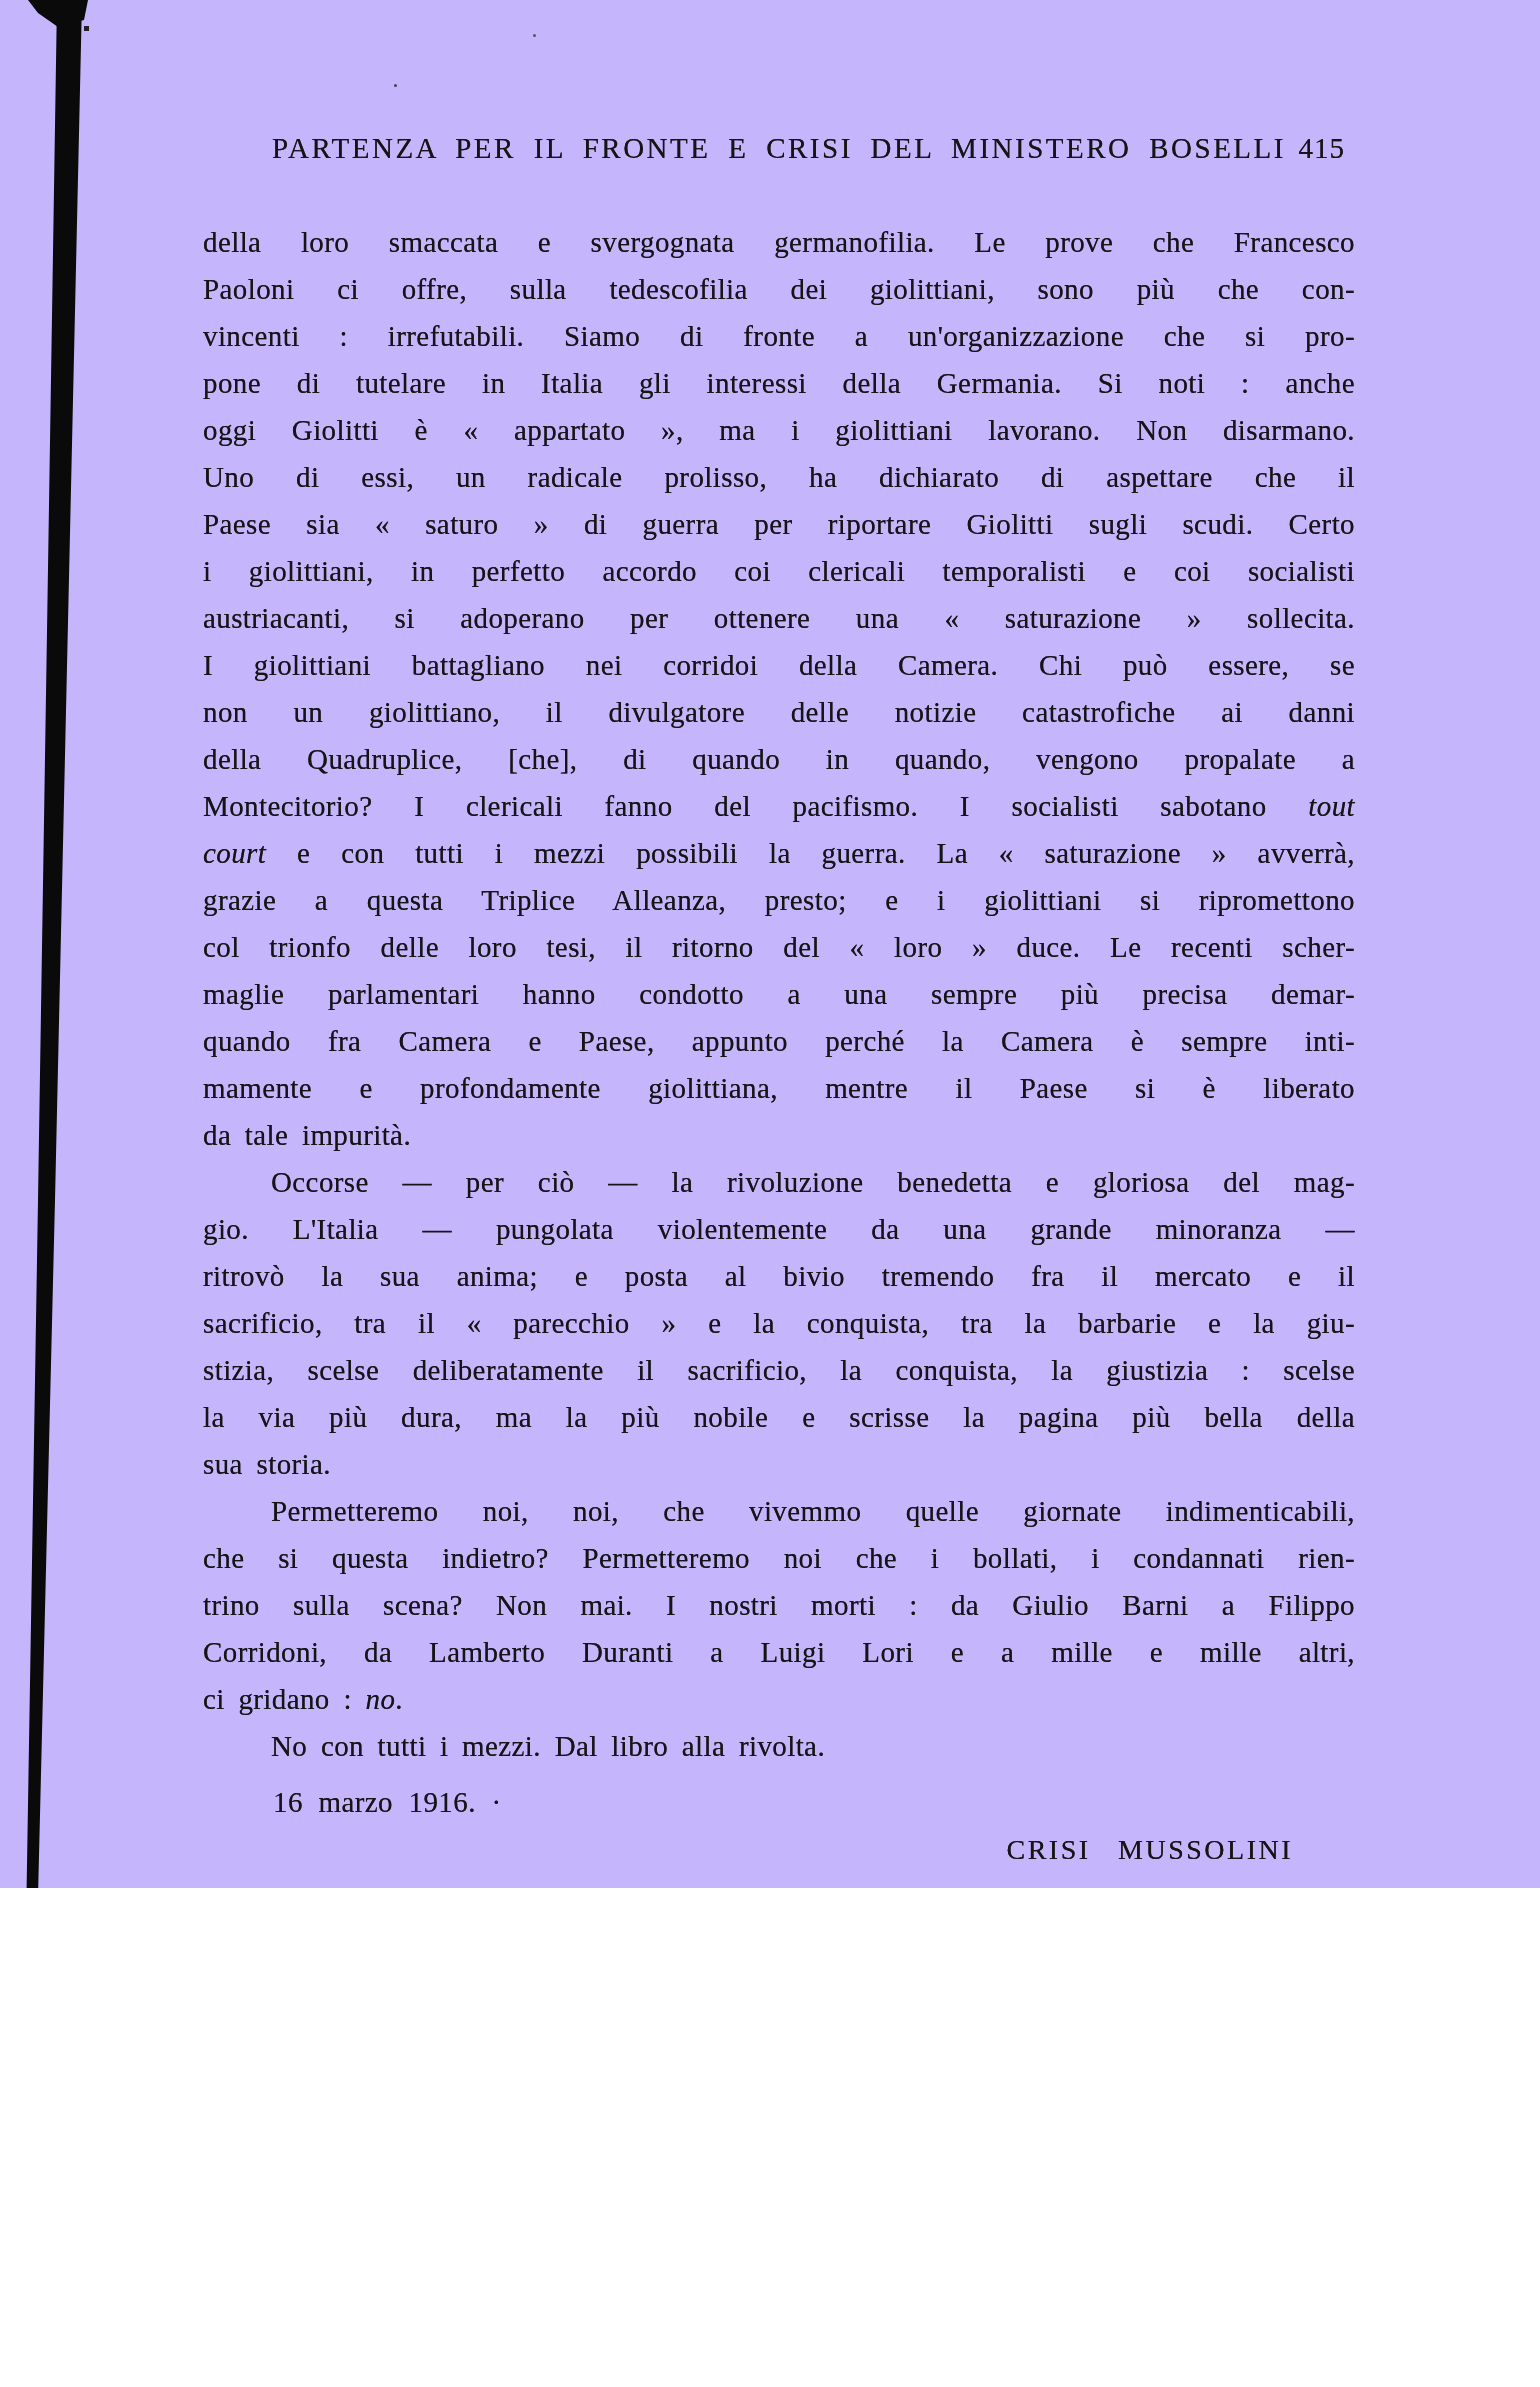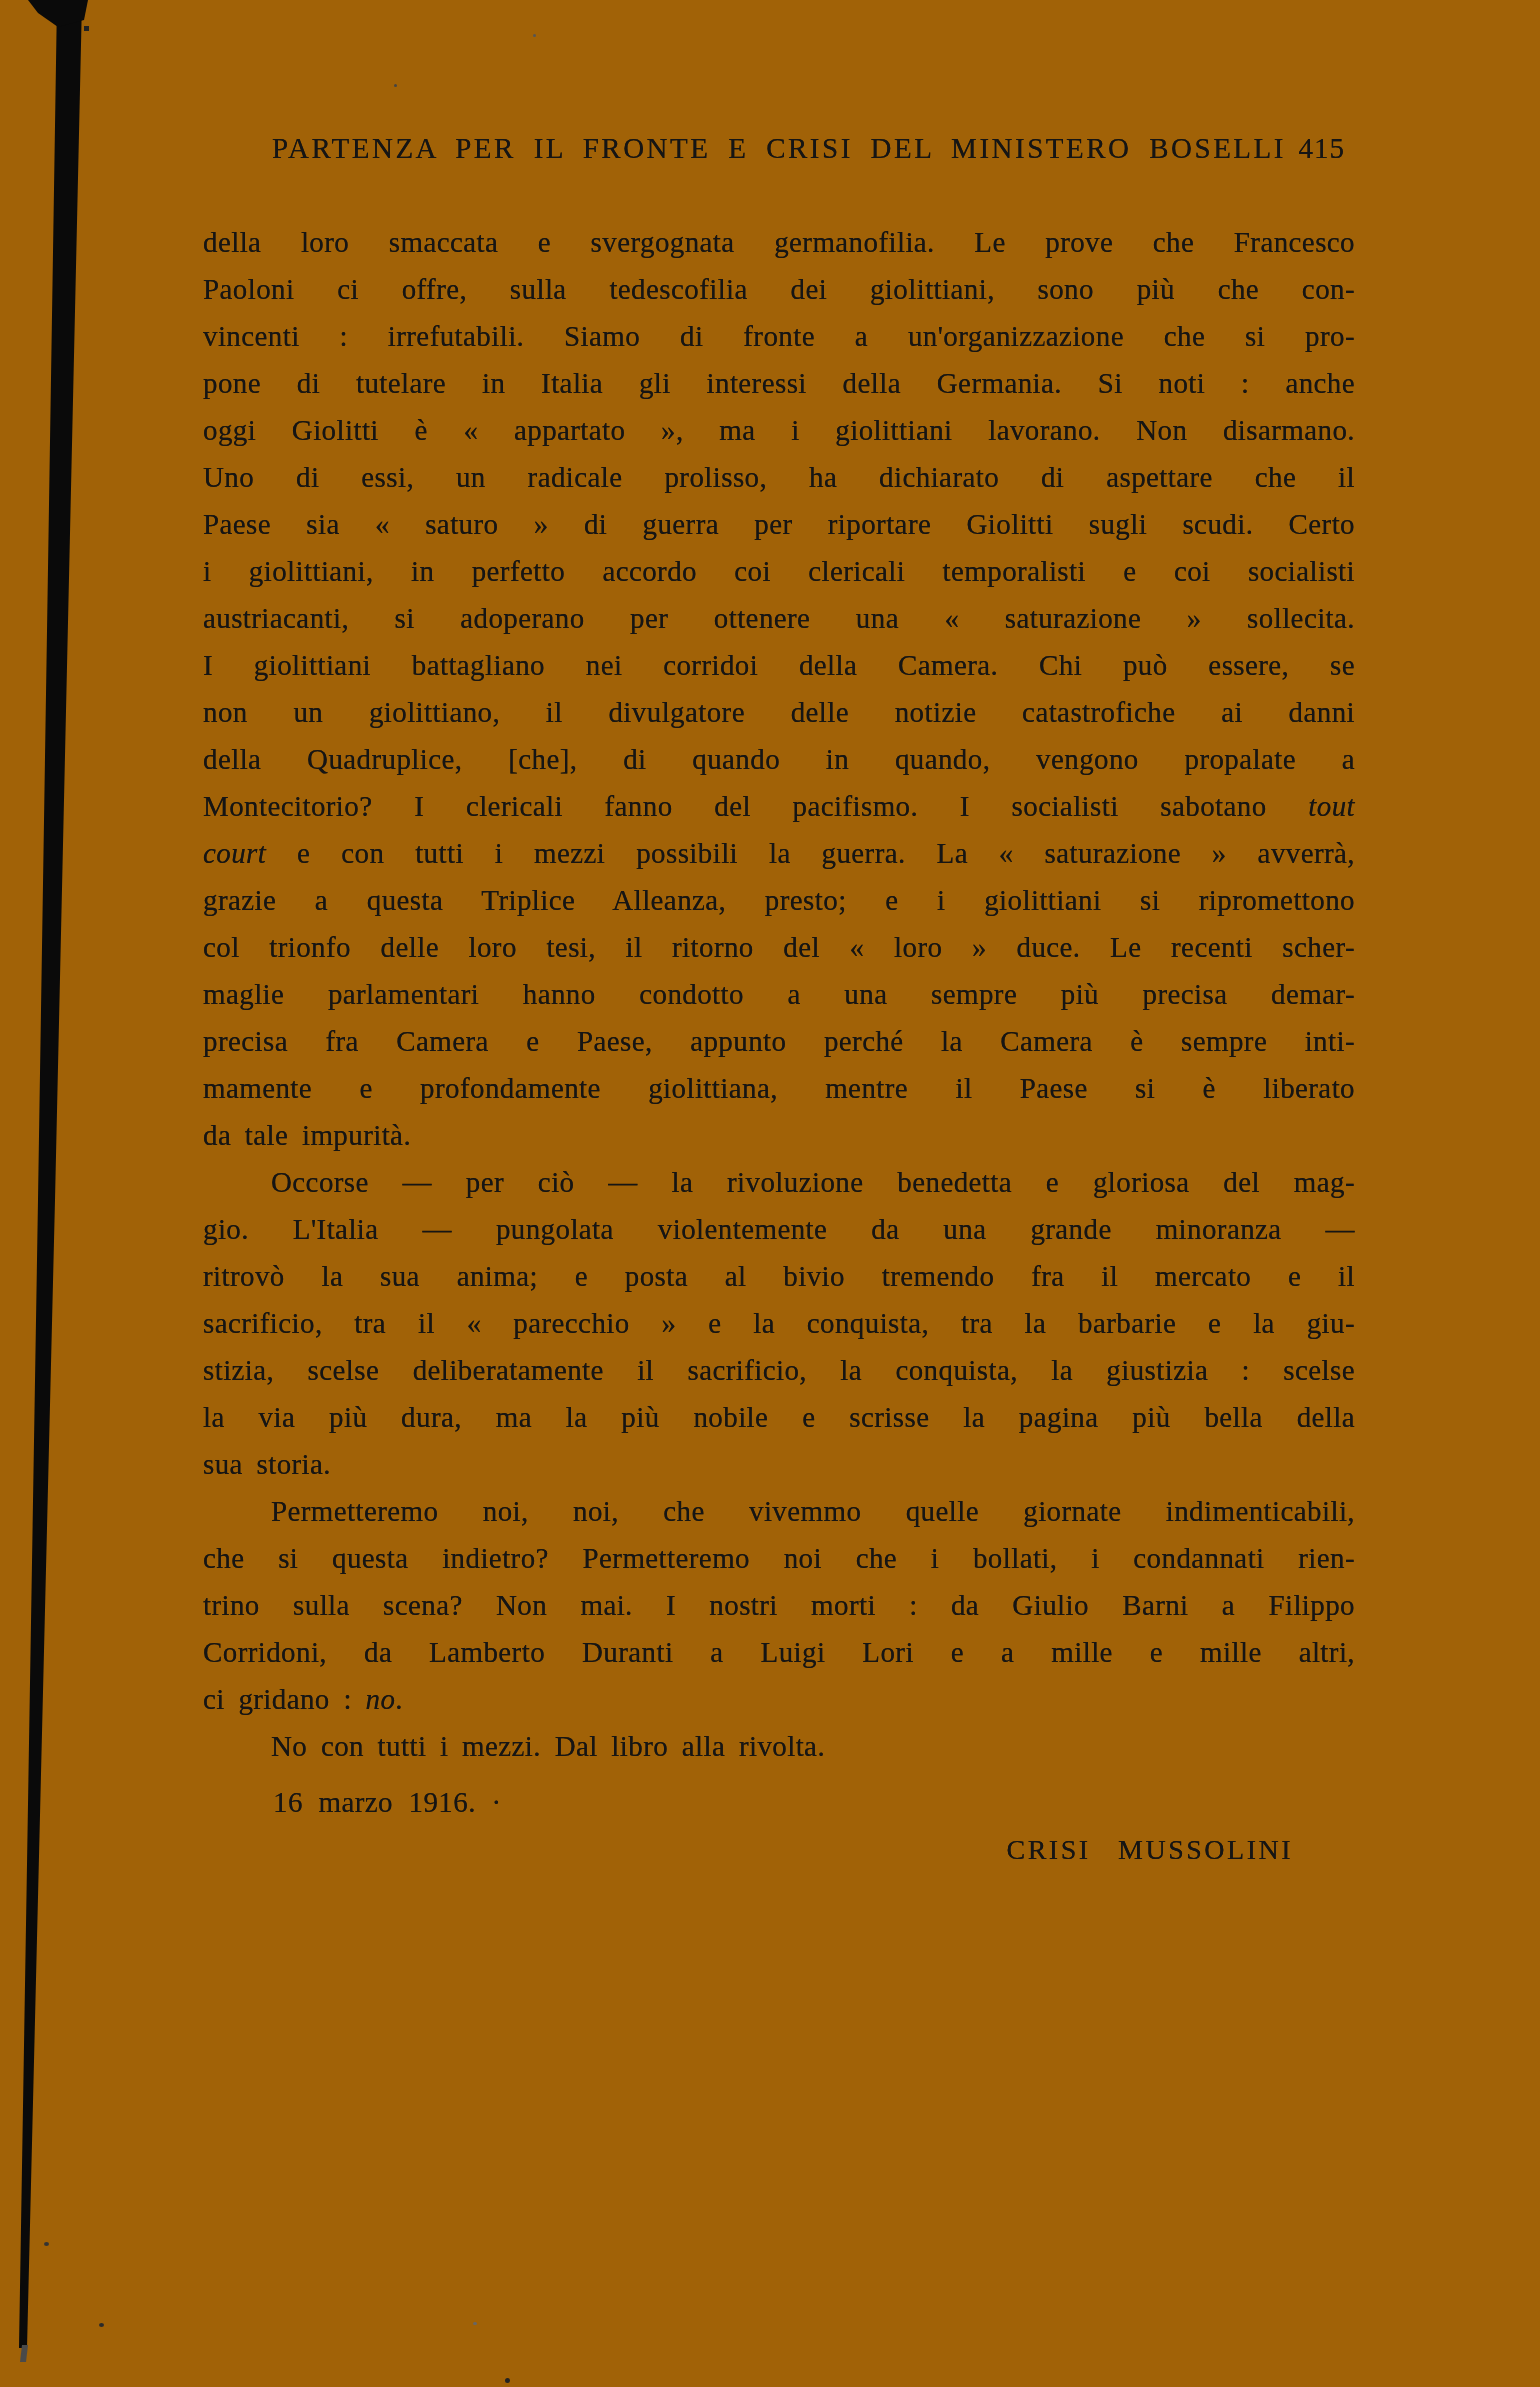--- a/index.html
+++ b/index.html
@@ -3,22 +3,22 @@
 <meta charset="utf-8">
 <style>
   html, body {
     margin: 0;
     padding: 0;
     background: #ffffff;
   }
   .page {
     position: relative;
     width: 1540px;
-    height: 2387px;
-    background: #a16207;
+    height: 1888px;
+    background: #c4b5fd;
     overflow: hidden;
     font-family: "Liberation Serif", serif;
     color: #151515;
   }
   
   .gutter-svg {
     position: absolute;
     left: 0; top: 0;
     width: 1540px; height: 2387px;
     pointer-events: none;
@@ -131,21 +131,21 @@
         <div class="line"><span>i giolittiani, in perfetto accordo coi clericali temporalisti e coi socialisti</span></div>
         <div class="line"><span>austriacanti, si adoperano per ottenere una « saturazione » sollecita.</span></div>
         <div class="line"><span>I giolittiani battagliano nei corridoi della Camera. Chi può essere, se</span></div>
         <div class="line"><span>non un giolittiano, il divulgatore delle notizie catastrofiche ai danni</span></div>
         <div class="line"><span>della Quadruplice, [che], di quando in quando, vengono propalate a</span></div>
         <div class="line"><span>Montecitorio? I clericali fanno del pacifismo. I socialisti sabotano </span><i>tout</i></div>
         <div class="line"><i>court</i><span> e con tutti i mezzi possibili la guerra. La « saturazione » avverrà,</span></div>
         <div class="line"><span>grazie a questa Triplice Alleanza, presto; e i giolittiani si ripromettono</span></div>
         <div class="line"><span>col trionfo delle loro tesi, il ritorno del « loro » duce. Le recenti scher-</span></div>
         <div class="line"><span>maglie parlamentari hanno condotto a una sempre più precisa demar-</span></div>
-        <div class="line"><span>precisa fra Camera e Paese, appunto perché la Camera è sempre inti-</span></div>
+        <div class="line"><span>quando fra Camera e Paese, appunto perché la Camera è sempre inti-</span></div>
         <div class="line"><span>mamente e profondamente giolittiana, mentre il Paese si è liberato</span></div>
         <div class="line para-end"><span>da tale impurità.</span></div>
         <div class="line indent"><span>Occorse — per ciò — la rivoluzione benedetta e gloriosa del mag-</span></div>
         <div class="line"><span>gio. L'Italia — pungolata violentemente da una grande minoranza —</span></div>
         <div class="line"><span>ritrovò la sua anima; e posta al bivio tremendo fra il mercato e il</span></div>
         <div class="line"><span>sacrificio, tra il « parecchio » e la conquista, tra la barbarie e la giu-</span></div>
         <div class="line"><span>stizia, scelse deliberatamente il sacrificio, la conquista, la giustizia : scelse</span></div>
         <div class="line"><span>la via più dura, ma la più nobile e scrisse la pagina più bella della</span></div>
         <div class="line para-end"><span>sua storia.</span></div>
         <div class="line indent"><span>Permetteremo noi, noi, che vivemmo quelle giornate indimenticabili,</span></div>

